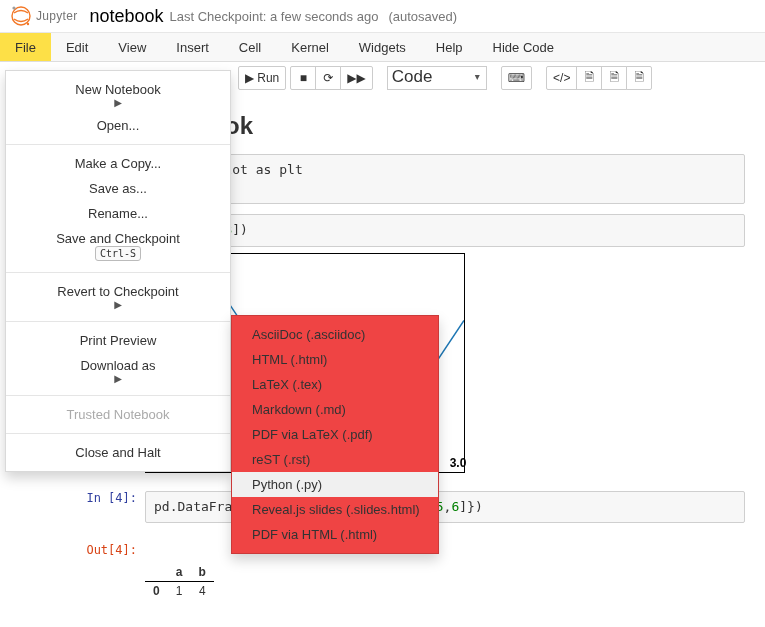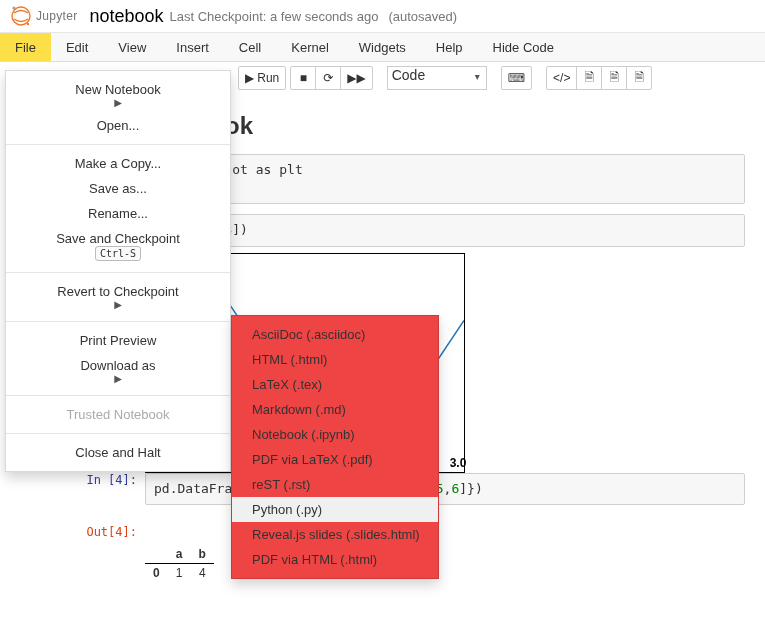--- a/index.html
+++ b/index.html
@@ -19,21 +19,21 @@
 .menu-item { padding: 0 15px; display: flex; align-items: center; font-size: 13px; color: #333; cursor: default; }
 .menu-item.active { background: #fde047; }
 
 
 .toolbar { display: flex; align-items: center; padding: 4px 6px; gap: 4px; }
 .tb-btn { border: 1px solid #ccc; background: #fff; height: 24px; min-width: 26px; display: inline-flex; align-items: center; justify-content: center; border-radius: 2px; font-size: 12px; padding: 0 6px; }
 .tb-group { display: flex; }
 .tb-group .tb-btn { border-radius: 0; margin-left: -1px; }
 .tb-group .tb-btn:first-child { border-radius: 2px 0 0 2px; margin-left: 0; }
 .tb-group .tb-btn:last-child { border-radius: 0 2px 2px 0; }
-.tb-select { border: 1px solid #ccc; height: 24px; width: 100px; font-size: 14px; padding: 0 4px; background: #fff; position: relative; }
+.tb-select { border: 1px solid #ccc; height: 24px; width: 100px; font-size: 17px; padding: 0 4px; background: #fff; position: relative; }
 .tb-select::after { content: "▾"; position: absolute; right: 6px; top: 4px; font-size: 10px; color: #555; }
 .gap { width: 6px; }
 
 
 .nb-area { padding: 12px 20px 0 55px; }
 .nb-title-cell { font-size: 24px; font-weight: bold; margin: 6px 0 14px 90px; }
 .cell { display: flex; margin-bottom: 6px; font-family: Menlo, Consolas, monospace; font-size: 13px; }
 .prompt { width: 90px; text-align: right; padding-right: 8px; color: #303F9F; font-family: Menlo, Consolas, monospace; font-size: 12px; }
 .prompt.out { color: #D84315; }
 .cell-body { flex: 1; }
@@ -161,21 +161,21 @@
     <svg class="chart-svg" viewBox="0 0 270 202" preserveAspectRatio="none">
       <polyline points="0,0 90,135 180,202 270,67" fill="none" stroke="#1f77b4" stroke-width="1.5"></polyline>
     </svg>
     <div class="chart-ytick" style="top:168px;">1.0</div>
     <div class="chart-ytick" style="top:135px;">1.5</div>
     <div class="chart-xtick" style="left:50px;">0.0</div>
     <div class="chart-xtick" style="left:185px;">1.5</div>
     <div class="chart-xtick" style="left:312px;">3.0</div>
   </div>
 
-  <div class="cell" style="">
+  <div class="cell" style="margin-top:18px;">
     <div class="prompt">In [4]:</div>
     <div class="cell-body">
         <div class="code-box"><span>pd.DataFram</span><span style="visibility:hidden;">xxxxxxxxxxxxxxxxxxxxxxxx</span><span>,<span class="num">5</span>,<span class="num">6</span>]})</span></div>
       </div>
   </div>
 
   <div class="cell" style="margin-top:20px;gap:28px;">
     <div class="prompt out">Out[4]:</div>
     <div class="cell-body"></div>
   </div>
@@ -241,19 +241,18 @@
   <div class="dd-item">
       <span>Close and Halt</span>
     </div>
 </div>
 
 <div class="submenu">
   <div class="sub-item">AsciiDoc (.asciidoc)</div>
   <div class="sub-item">HTML (.html)</div>
   <div class="sub-item">LaTeX (.tex)</div>
   <div class="sub-item">Markdown (.md)</div>
-  <div class="sub-item">Notebook (.ipynb)</div>
   <div class="sub-item">PDF via LaTeX (.pdf)</div>
   <div class="sub-item">reST (.rst)</div>
   <div class="sub-item hover">Python (.py)</div>
   <div class="sub-item">Reveal.js slides (.slides.html)</div>
   <div class="sub-item">PDF via HTML (.html)</div>
 </div>
 
 </body></html>

